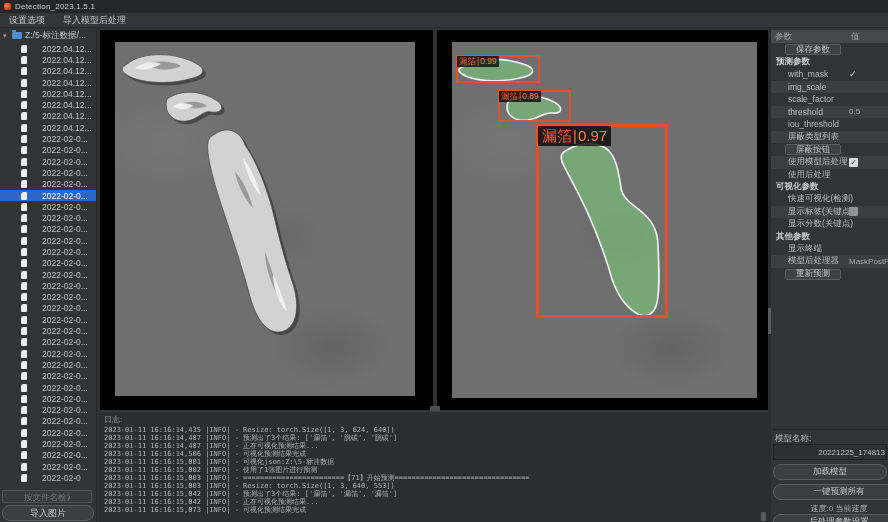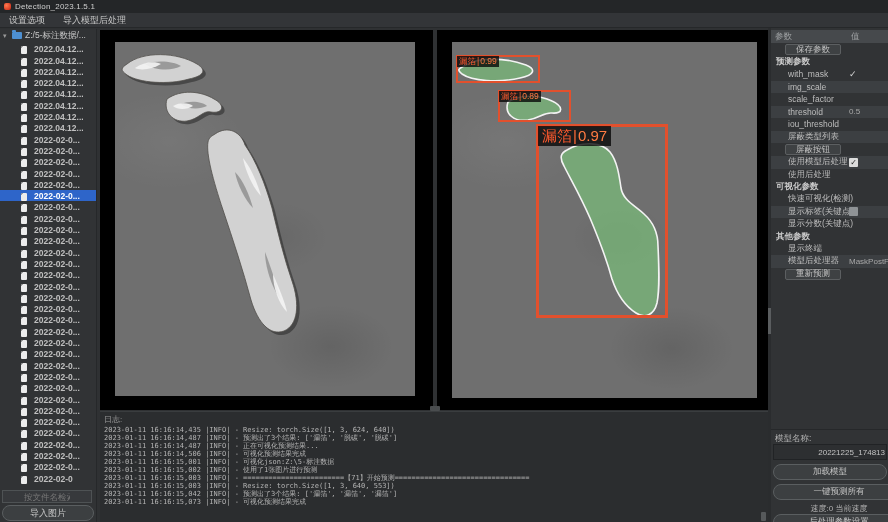--- a/index.html
+++ b/index.html
@@ -19,21 +19,21 @@
     border-bottom:1px solid #26282a;display:flex;align-items:center;box-sizing:border-box;}
   .menu-item{font-size:9px;color:#c6c6c6;padding:0 9px;height:100%;display:flex;align-items:center;cursor:default;}
   
   .left-panel{position:absolute;left:0;top:29px;width:97px;height:493px;background:#313335;
     border-right:1px solid #26282a;box-sizing:border-box;}
   .tree-root{height:13px;display:flex;align-items:center;gap:3px;padding-left:3px;font-size:8.5px;color:#c9c9c9;white-space:nowrap;}
   .tree-arrow{font-size:7px;color:#9a9a9a;width:6px;}
   .folder-icon{width:10px;height:7px;background:#4d8fd1;border-radius:1px;position:relative;flex:0 0 auto;}
   .folder-icon::before{content:"";position:absolute;left:0;top:-2px;width:4px;height:2px;background:#4d8fd1;border-radius:1px 1px 0 0;}
   .file-list{position:absolute;left:0;top:14px;width:96px;height:444px;overflow:hidden;}
-  .tree-item{height:11.3px;display:flex;align-items:flex-end;gap:7px;padding-left:21px;font-size:8.5px;color:#c0c0c0;white-space:nowrap;cursor:default;font-weight:bold;}
+  .tree-item{height:11.3px;display:flex;align-items:center;gap:15px;padding-left:21px;font-size:8.5px;color:#c0c0c0;white-space:nowrap;cursor:default;}
   .tree-item.selected{background:#2e65c9;color:#ffffff;}
   .file-icon{width:6px;height:8px;flex:0 0 auto;border-radius:1px;
     background:linear-gradient(135deg,#9c9c9c 0 2px,#ececec 2px);}
   .search-input{position:absolute;left:2px;bottom:19px;width:90px;height:13px;background:#37393c;
     border:1px solid #4e5254;color:#9a9a9a;font-size:8.5px;padding:0 21px;box-sizing:border-box;
     font-family:"Liberation Sans",sans-serif;}
   .import-btn{position:absolute;left:2px;bottom:1px;width:92px;height:16px;background:#3c3f41;
     border:1px solid #5a5e60;border-radius:8px;color:#c6c6c6;font-size:9px;
     display:flex;align-items:center;justify-content:center;cursor:default;box-sizing:border-box;}
   
@@ -340,20 +340,21 @@
     <div>
         <div class="log-line">2023-01-11 16:16:14,435 |INFO| - Resize: torch.Size([1, 3, 624, 640])</div>
         <div class="log-line">2023-01-11 16:16:14,487 |INFO| - 预测出了3个结果: ['漏箔', '脱碳', '脱碳']</div>
         <div class="log-line">2023-01-11 16:16:14,487 |INFO| - 正在可视化预测结果...</div>
         <div class="log-line">2023-01-11 16:16:14,506 |INFO| - 可视化预测结果完成</div>
         <div class="log-line">2023-01-11 16:16:15,001 |INFO| - 可视化json:Z:\5-标注数据</div>
         <div class="log-line">2023-01-11 16:16:15,002 |INFO| - 使用了1张图片进行预测</div>
         <div class="log-line">2023-01-11 16:16:15,003 |INFO| - ========================【71】开始预测================================</div>
         <div class="log-line">2023-01-11 16:16:15,003 |INFO| - Resize: torch.Size([1, 3, 640, 553])</div>
         <div class="log-line">2023-01-11 16:16:15,042 |INFO| - 预测出了3个结果: ['漏箔', '漏箔', '漏箔']</div>
+        <div class="log-line">2023-01-11 16:16:15,042 |INFO| - 正在可视化预测结果...</div>
         <div class="log-line">2023-01-11 16:16:15,073 |INFO| - 可视化预测结果完成</div>
       </div>
     <div class="log-scrollbar"></div>
   </div>
 </div>
 
 <div class="right-splitter">
     <div class="handle"></div>
   </div>
 

